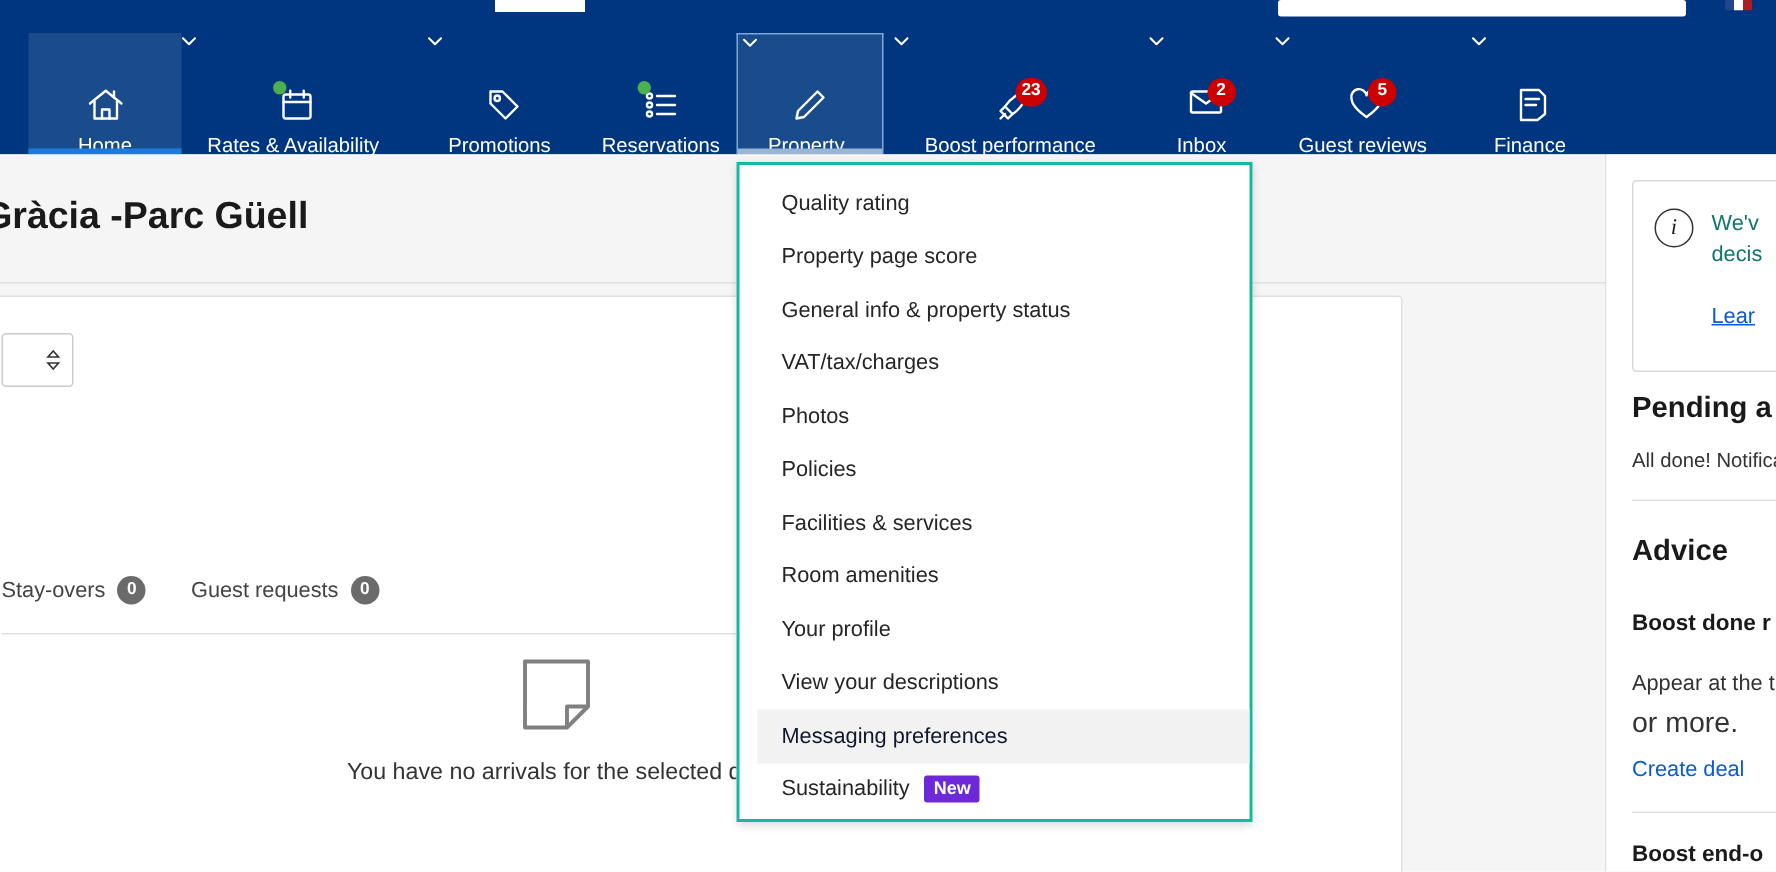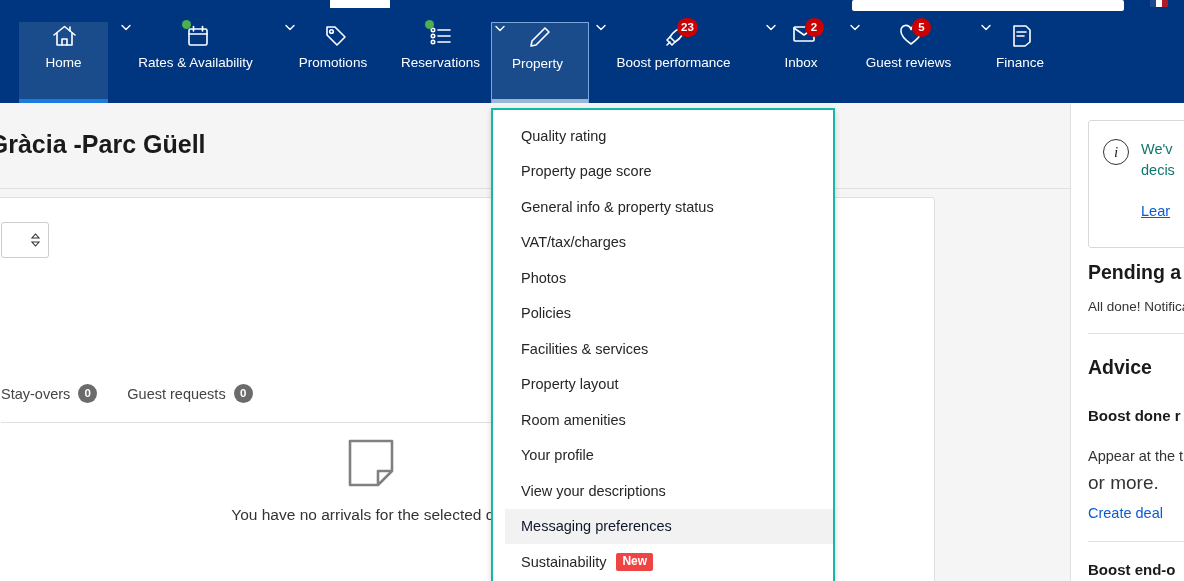--- a/index.html
+++ b/index.html
@@ -34,21 +34,21 @@
 
   
   .nav {
     position: absolute; left: 0; top: 22px; width: 1184px; height: 81px;
     background: #003580;
   }
   .nav-inner { position: relative; height: 81px; }
   .nav-item {
     position: absolute; top: 0; height: 81px;
     display: flex; flex-direction: column; align-items: center;
-    justify-content: flex-start; gap: 6px;
+    justify-content: flex-end; gap: 6px;
     color: #ffffff; cursor: pointer; padding: 0 10px;
   }
   .nav-item .lbl {
     font-size: 13.5px; color: #ffffff; white-space: nowrap;
     display: flex; align-items: center; gap: 5px; line-height: 1;
   }
   .nav-item .icon-wrap { position: relative; width: 30px; height: 28px; }
   .nav-item svg { position: absolute; left: 3px; top: 2px; }
   .nav-item.active { background: #1a4c8b; }
   .nav-item.active::after {
@@ -161,42 +161,42 @@
     box-shadow: 0 2px 6px rgba(0,0,0,0.16);
     padding: 8px 0 2px 12px; z-index: 50;
   }
   .dd-item {
     height: 35.5px; display: flex; align-items: center; gap: 10px;
     padding: 0 16px; font-size: 14.5px; color: #262626; cursor: pointer;
     white-space: nowrap;
   }
   .dd-item.hover { background: #f2f2f2; color: #0f172a; }
   .new-badge {
-    background: #ef4444; color: #fff; font-size: 12px; font-weight: bold;
+    background: #6d28d9; color: #fff; font-size: 12px; font-weight: bold;
     padding: 2px 6px; border-radius: 2px; line-height: 1.15;
   }
 </style>
 </head>
 <body>
 
 <div id="root">
 
   <div class="topbar">
     <div class="top-pill"></div>
     <div class="top-search"></div>
     <div class="flag-icon">
       <div class="s1"></div>
         <div class="s2"></div>
         <div class="s3"></div>
     </div>
   </div>
 
   <nav class="nav">
     <div class="nav-inner" id="nav-inner">
-        <div class="nav-item active" style="left: 19px; width: 89px;">
+        <div class="nav-item active" style="left: 19px; width: 102px;">
           <span class="icon-wrap">
             <svg width="25" height="24" viewBox="0 0 25 24">
               <path d="M2 11 L12.5 2.5 L23 11" fill="none" stroke="#ffffff" stroke-width="1.6" stroke-linecap="round" stroke-linejoin="round"></path>
               <path d="M5 9.5 V21 H20 V9.5" fill="none" stroke="#ffffff" stroke-width="1.6" stroke-linecap="round" stroke-linejoin="round"></path>
               <path d="M10 21 V15 H15 V21" fill="none" stroke="#ffffff" stroke-width="1.6" stroke-linecap="round" stroke-linejoin="round"></path>
               <path d="M18 3 V7" fill="none" stroke="#ffffff" stroke-width="1.6" stroke-linecap="round" stroke-linejoin="round"></path>
             </svg>
           </span>
           <span class="lbl">Home</span>
         </div>
@@ -397,23 +397,20 @@
       <div class="dd-item">
         <span>Photos</span>
       </div>
       <div class="dd-item">
         <span>Policies</span>
       </div>
       <div class="dd-item">
         <span>Facilities &amp; services</span>
       </div>
       <div class="dd-item">
-        <span>Property layout</span>
-      </div>
-      <div class="dd-item">
         <span>Room amenities</span>
       </div>
       <div class="dd-item">
         <span>Your profile</span>
       </div>
       <div class="dd-item">
         <span>View your descriptions</span>
       </div>
       <div class="dd-item hover">
         <span>Messaging preferences</span>

